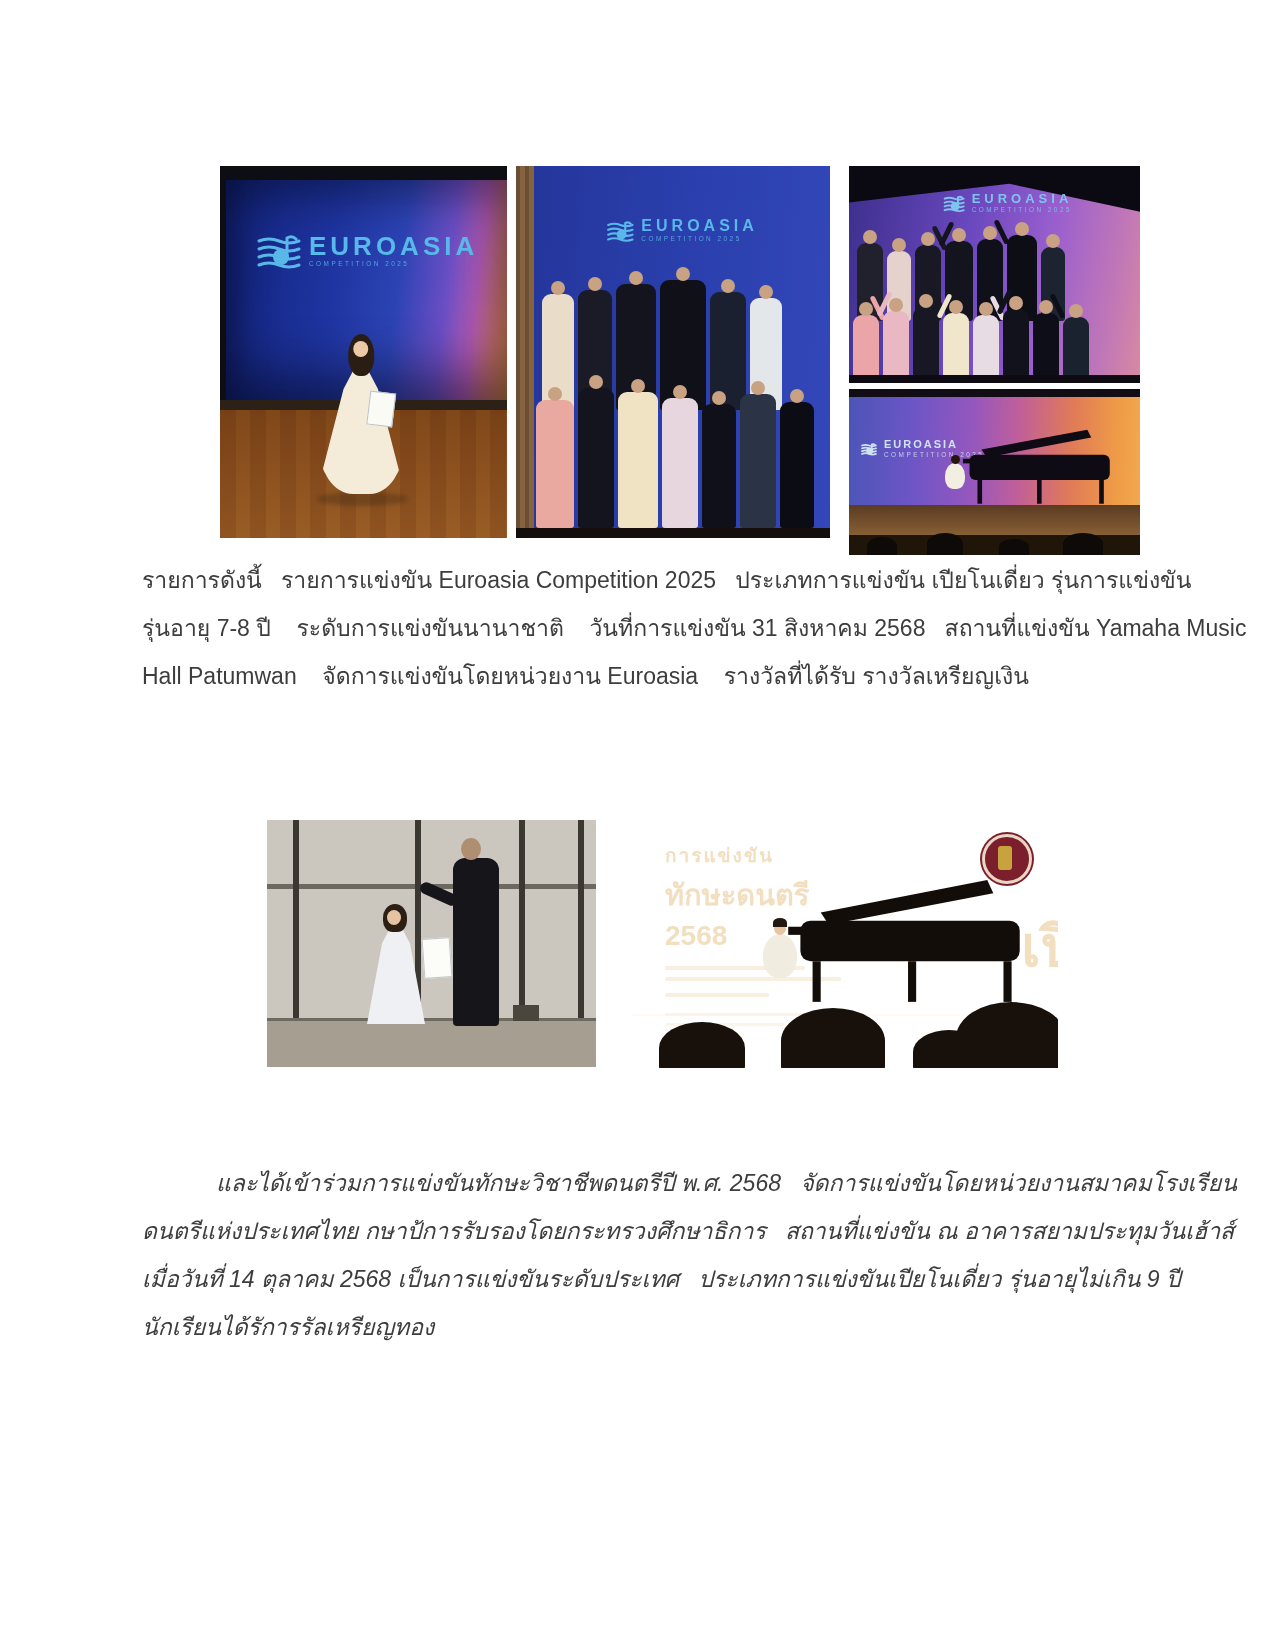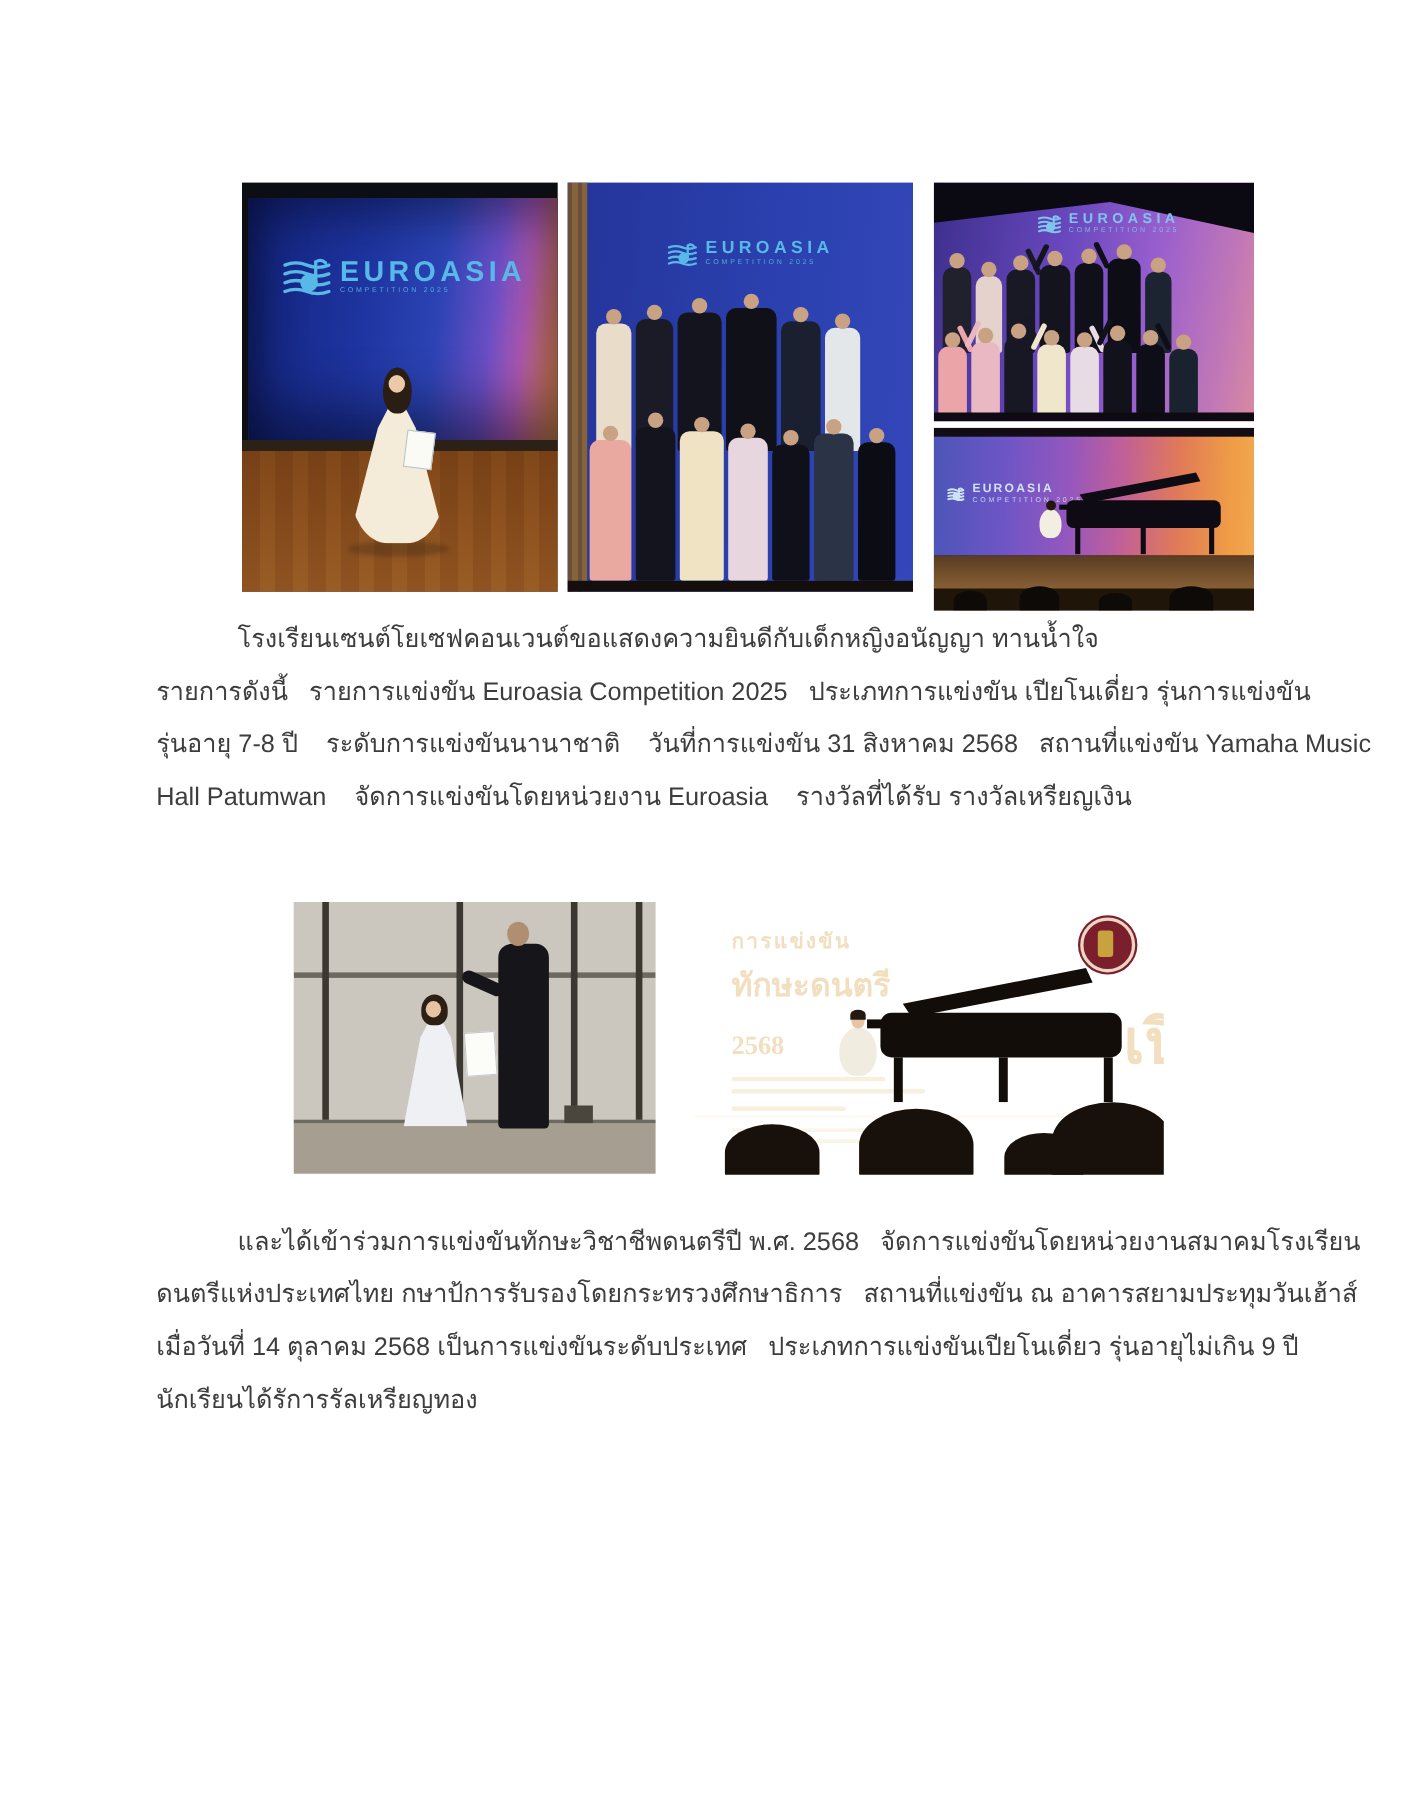--- a/index.html
+++ b/index.html
@@ -88,21 +88,21 @@
 
   
   .p6{left:631px;top:816px;width:427px;height:252px;
     background:
       radial-gradient(120px 90px at 85% 12%, rgba(255,220,160,.30), rgba(255,220,160,0) 70%),
       radial-gradient(240px 160px at 45% 55%, rgba(255,200,130,.18), rgba(255,200,130,0) 70%),
       linear-gradient(112deg,#7e3f12 0%,#a65419 22%,#c0added 0,#bf6f2a 48%,#d78c3c 72%,#e8a34c 92%);}
   .p6-banner{position:absolute;left:34px;top:24px;color:#f2dfc0;}
   .p6-banner .b1{font-size:19px;font-weight:bold;letter-spacing:2px;}
   .p6-banner .b2{font-size:29px;font-weight:bold;margin-top:2px;}
-  .p6-banner .b3{font-size:24px;font-weight:bold;margin-top:20px;font-family:Liberation Serif, serif;}
+  .p6-banner .b3{font-size:28px;font-weight:bold;margin-top:2px;}
   .p6-banner .bar{height:4px;background:rgba(242,223,192,.5);border-radius:2px;margin-top:7px;}
   .p6-emblem{position:absolute;right:26px;top:18px;width:44px;height:44px;border-radius:50%;
     background:#7c1f2d;border:3px solid #e9d6c4;box-shadow:0 0 0 2px #7c1f2d;}
   .p6-emblem::before{content:"";position:absolute;left:13px;top:9px;width:14px;height:24px;background:#c8a23c;border-radius:3px;}
   .p6-bigtext{position:absolute;right:-18px;top:86px;font-size:56px;font-weight:bold;color:#f2dfc0;}
   .p6-piano{position:absolute;left:150px;top:62px;}
   .p6-pianist{position:absolute;left:132px;top:118px;width:34px;height:44px;background:#f1ece0;border-radius:50% 50% 45% 45%;}
   .p6-pianist::before{content:"";position:absolute;left:11px;top:-12px;width:12px;height:13px;border-radius:50%;background:#e7c5a4;}
   .p6-pianist::after{content:"";position:absolute;left:10px;top:-16px;width:14px;height:9px;border-radius:50% 50% 0 0;background:#241812;}
   .p6-stageline{position:absolute;left:0;right:0;top:198px;height:2px;background:rgba(255,240,220,.35);}
@@ -272,21 +272,20 @@
     <div class="p4-pianist"></div>
     <div class="p4-floor"></div>
     <div class="p4-aud"></div>
     <div class="hd" style="left:18px;width:30px;height:18px;"></div>
     <div class="hd" style="left:78px;width:36px;height:22px;"></div>
     <div class="hd" style="left:150px;width:30px;height:16px;"></div>
     <div class="hd" style="left:214px;width:40px;height:22px;"></div>
   </div>
 
   <div class="para" style="left:142px;top:556px;width:1005px;">
-    <div class="tline indent">โรงเรียนเซนต์โยเซฟคอนเวนต์ขอแสดงความยินดีกับเด็กหญิงอนัญญา ทานน้ำใจ</div>
     <div class="tline">รายการดังนี้   รายการแข่งขัน Euroasia Competition 2025   ประเภทการแข่งขัน เปียโนเดี่ยว รุ่นการแข่งขัน</div>
     <div class="tline">รุ่นอายุ 7-8 ปี    ระดับการแข่งขันนานาชาติ    วันที่การแข่งขัน 31 สิงหาคม 2568   สถานที่แข่งขัน Yamaha Music</div>
     <div class="tline">Hall Patumwan    จัดการแข่งขันโดยหน่วยงาน Euroasia    รางวัลที่ได้รับ รางวัลเหรียญเงิน</div>
   </div>
 
   <div class="photo p5">
     <div class="beam"></div>
     <div class="mull" style="left:26px;"></div>
     <div class="mull" style="left:148px;"></div>
     <div class="mull" style="left:252px;"></div>
@@ -327,20 +326,20 @@
       </g>
     </svg>
     <div class="p6-pianist"></div>
     <div class="p6-stageline"></div>
     <div class="aud" style="left:28px;width:86px;height:52px;"></div>
     <div class="aud" style="left:150px;width:104px;height:66px;"></div>
     <div class="aud" style="left:282px;width:72px;height:44px;"></div>
     <div class="aud" style="right:-8px;width:110px;height:72px;"></div>
   </div>
 
-  <div class="para" style="left:142px;top:1104px;width:1005px;">
+  <div class="para" style="left:142px;top:1159px;width:1005px;font-style:italic;">
     <div class="tline indent">และได้เข้าร่วมการแข่งขันทักษะวิชาชีพดนตรีปี พ.ศ. 2568   จัดการแข่งขันโดยหน่วยงานสมาคมโรงเรียน</div>
     <div class="tline">ดนตรีแห่งประเทศไทย กษาป้การรับรองโดยกระทรวงศึกษาธิการ   สถานที่แข่งขัน ณ อาคารสยามประทุมวันเฮ้าส์</div>
     <div class="tline">เมื่อวันที่ 14 ตุลาคม 2568 เป็นการแข่งขันระดับประเทศ   ประเภทการแข่งขันเปียโนเดี่ยว รุ่นอายุไม่เกิน 9 ปี</div>
     <div class="tline">นักเรียนได้รัการรัลเหรียญทอง</div>
   </div>
 
 </div>
 
 </body></html>

